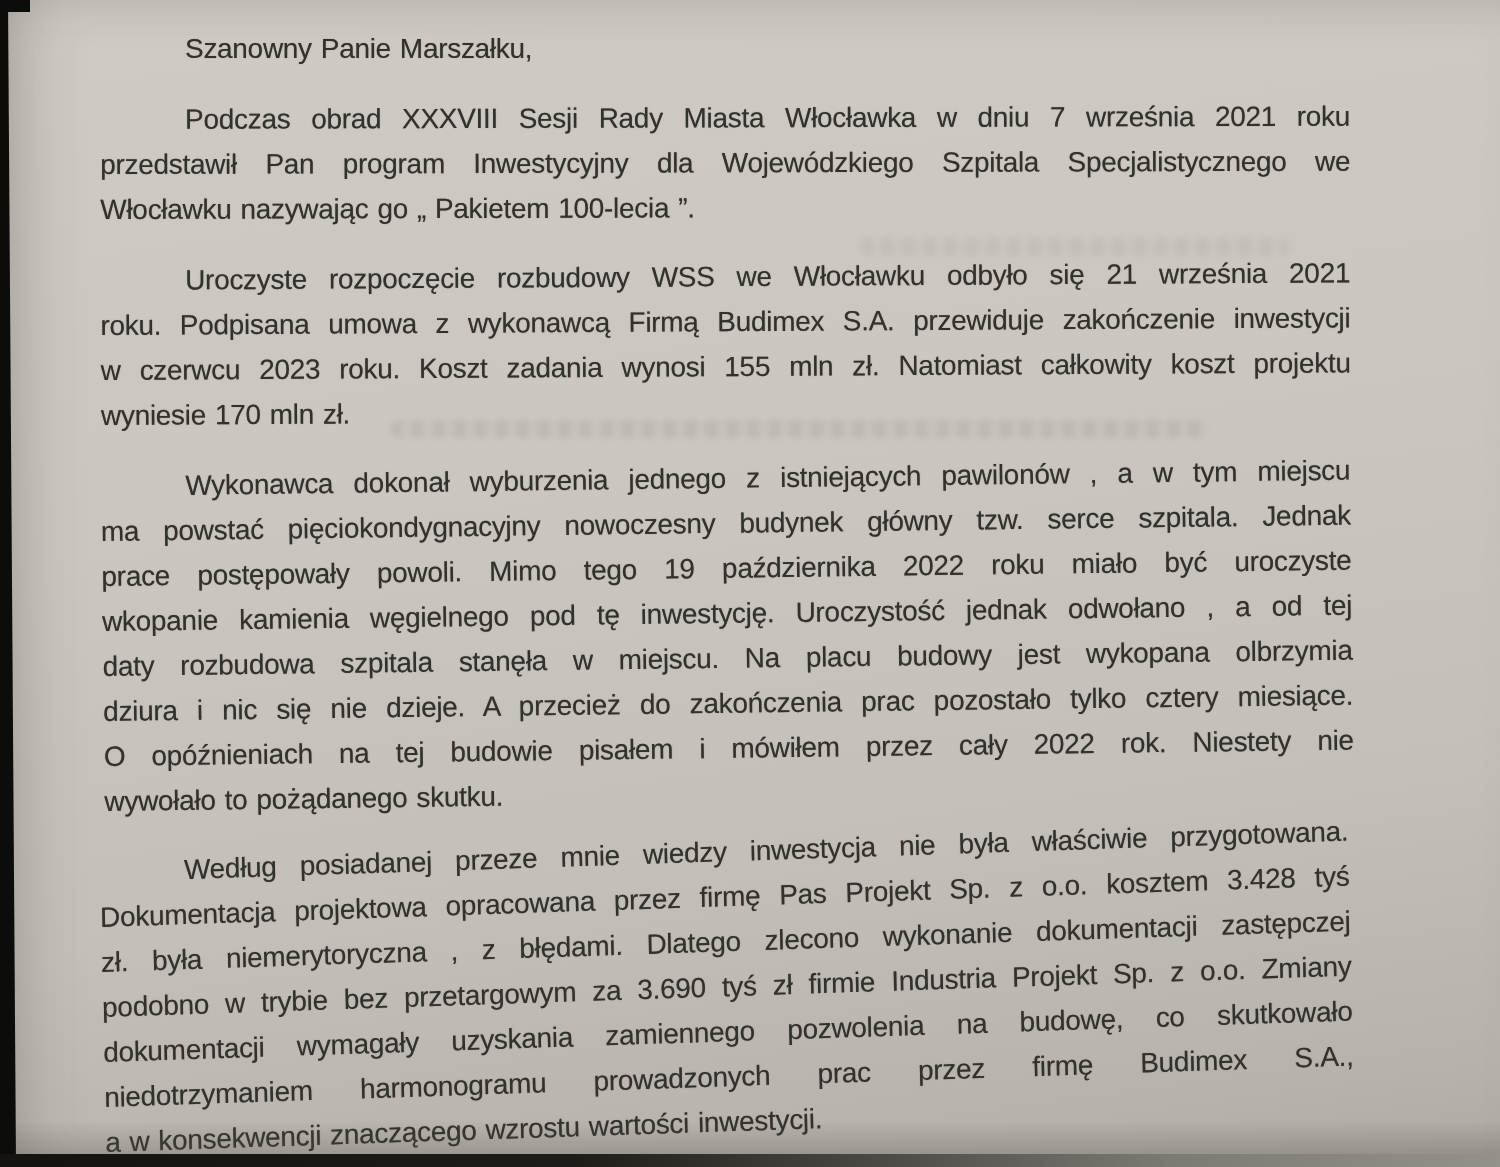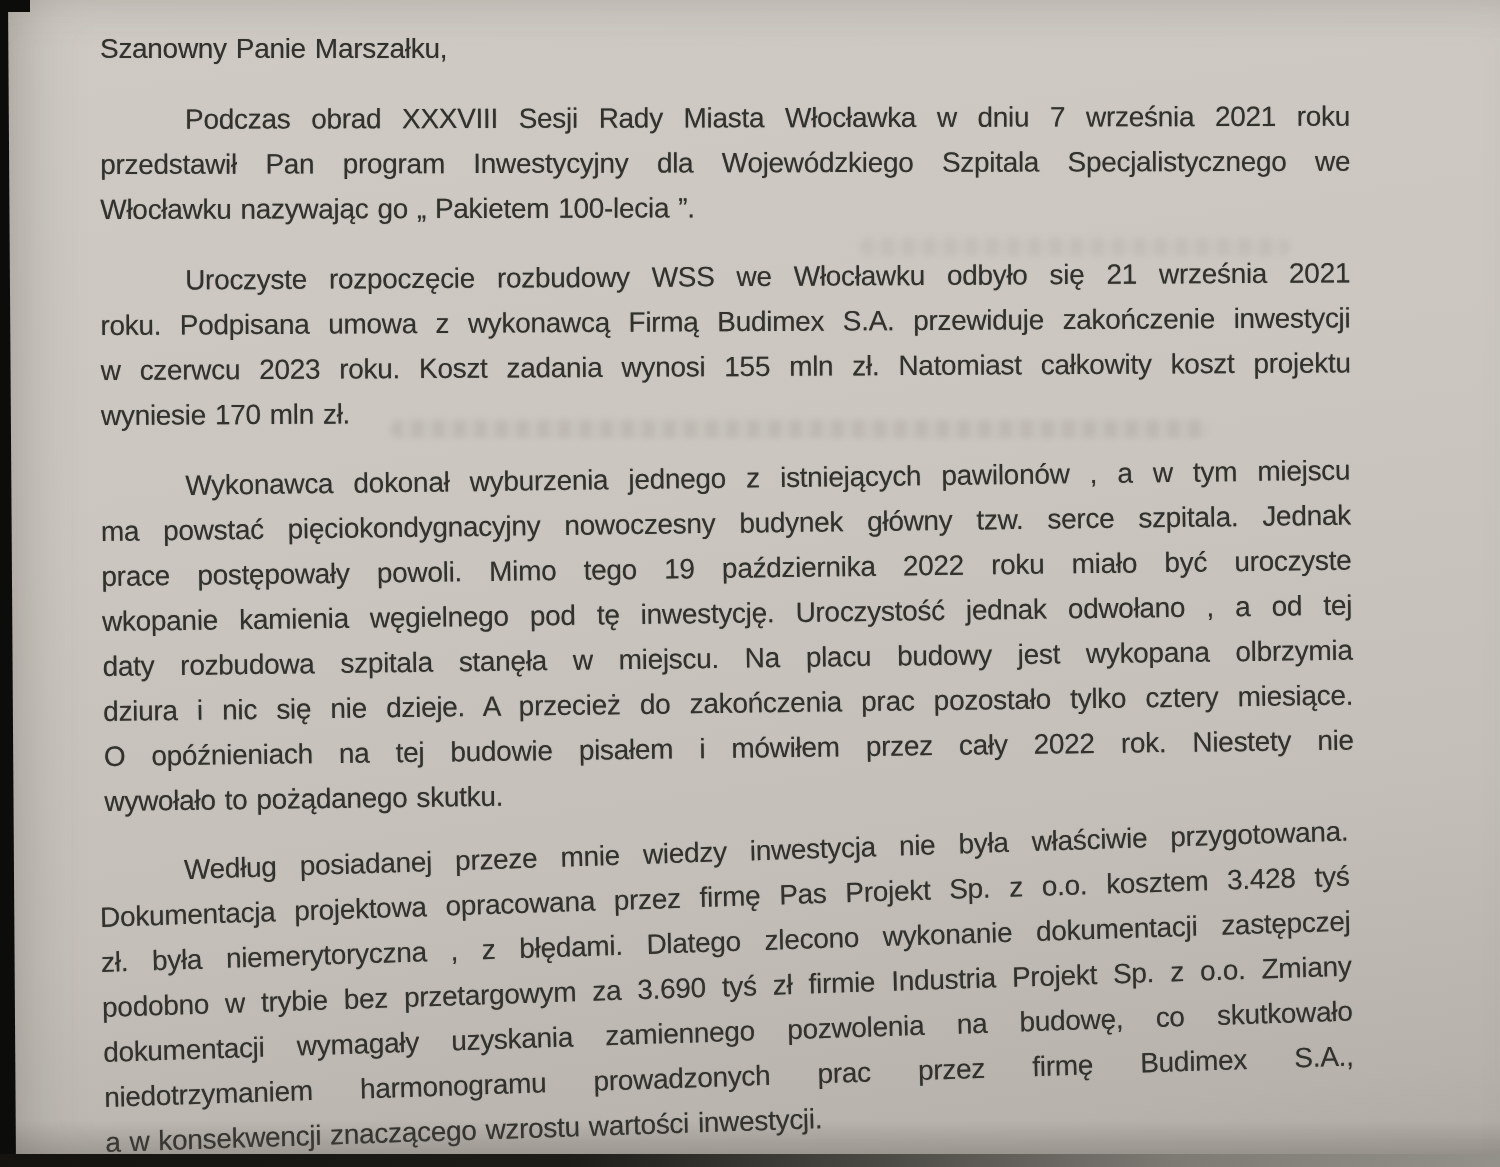--- a/index.html
+++ b/index.html
@@ -56,21 +56,21 @@
     color: #32312d;
     font-size: 28px;
     letter-spacing: -0.3px;
     word-spacing: 1.5px;
     text-shadow: 0 0 1px rgba(50,49,45,0.55);
     z-index: 2;
   }
   .line { line-height: 45px; white-space: normal; }
   .just { text-align: justify; text-align-last: justify; }
   .indent { text-indent: 85px; }
-  .salutation { line-height: 45px; margin-bottom: 26px; }
+  .salutation { line-height: 45px; margin-left: 85px; margin-bottom: 26px; }
   .para { margin-bottom: 26px; }
   .tilt-a { transform: rotate(-0.15deg); transform-origin: 0 0; }
   .tilt-b { transform: rotate(-0.35deg); transform-origin: 0 0; }
   .tilt-c { transform: rotate(-0.75deg); transform-origin: 0 0; }
   .tilt-d { transform: rotate(-1.9deg) skewX(-0.6deg); transform-origin: 0 20%; }
 </style>
 </head>
 <body>
 
 <div class="edge-left"></div>

